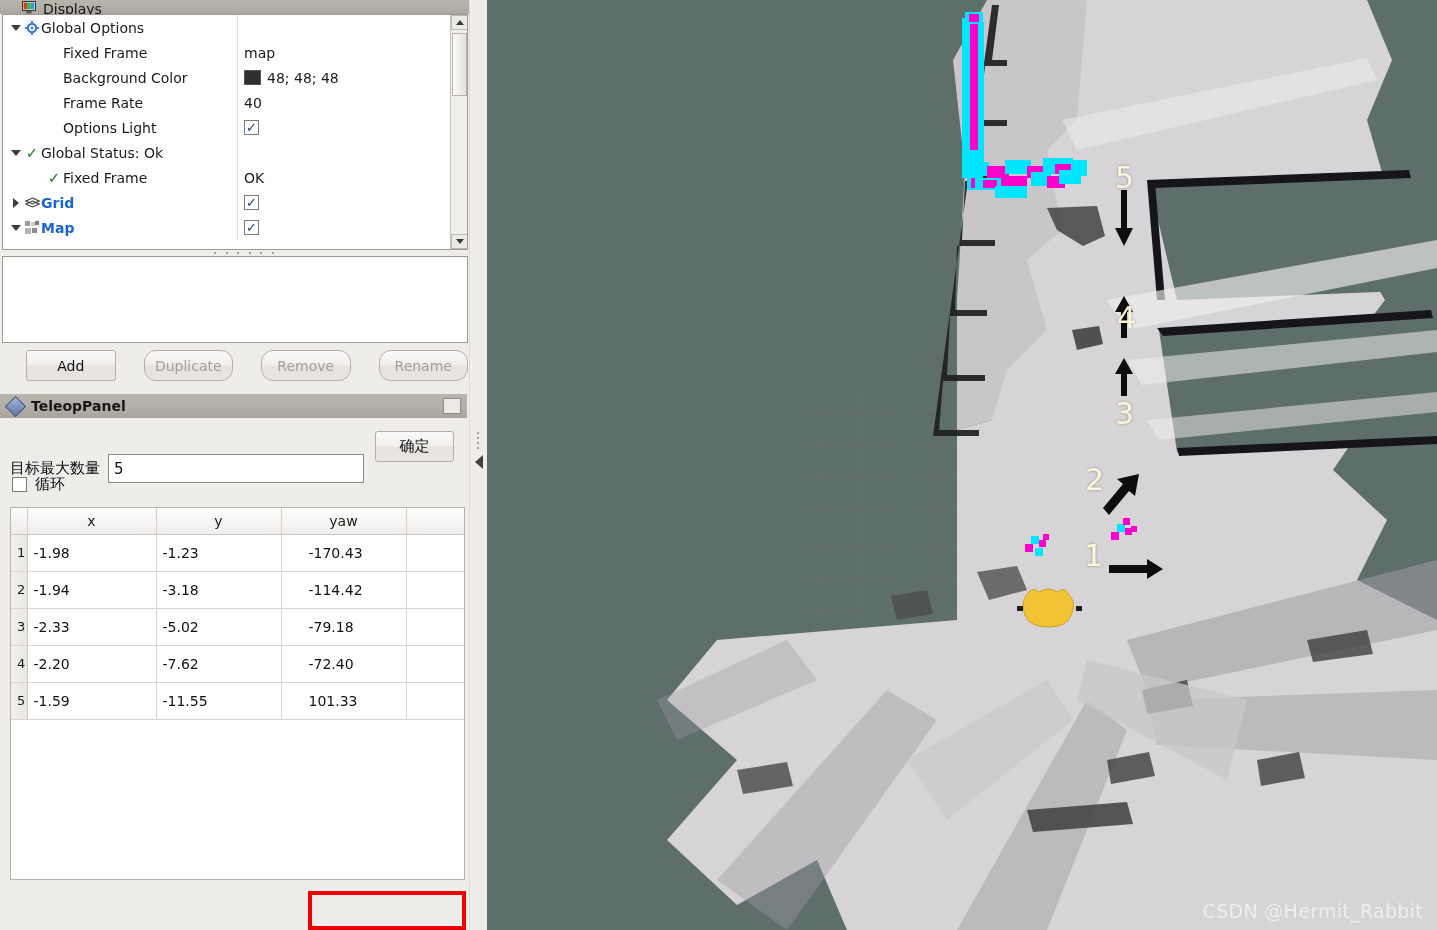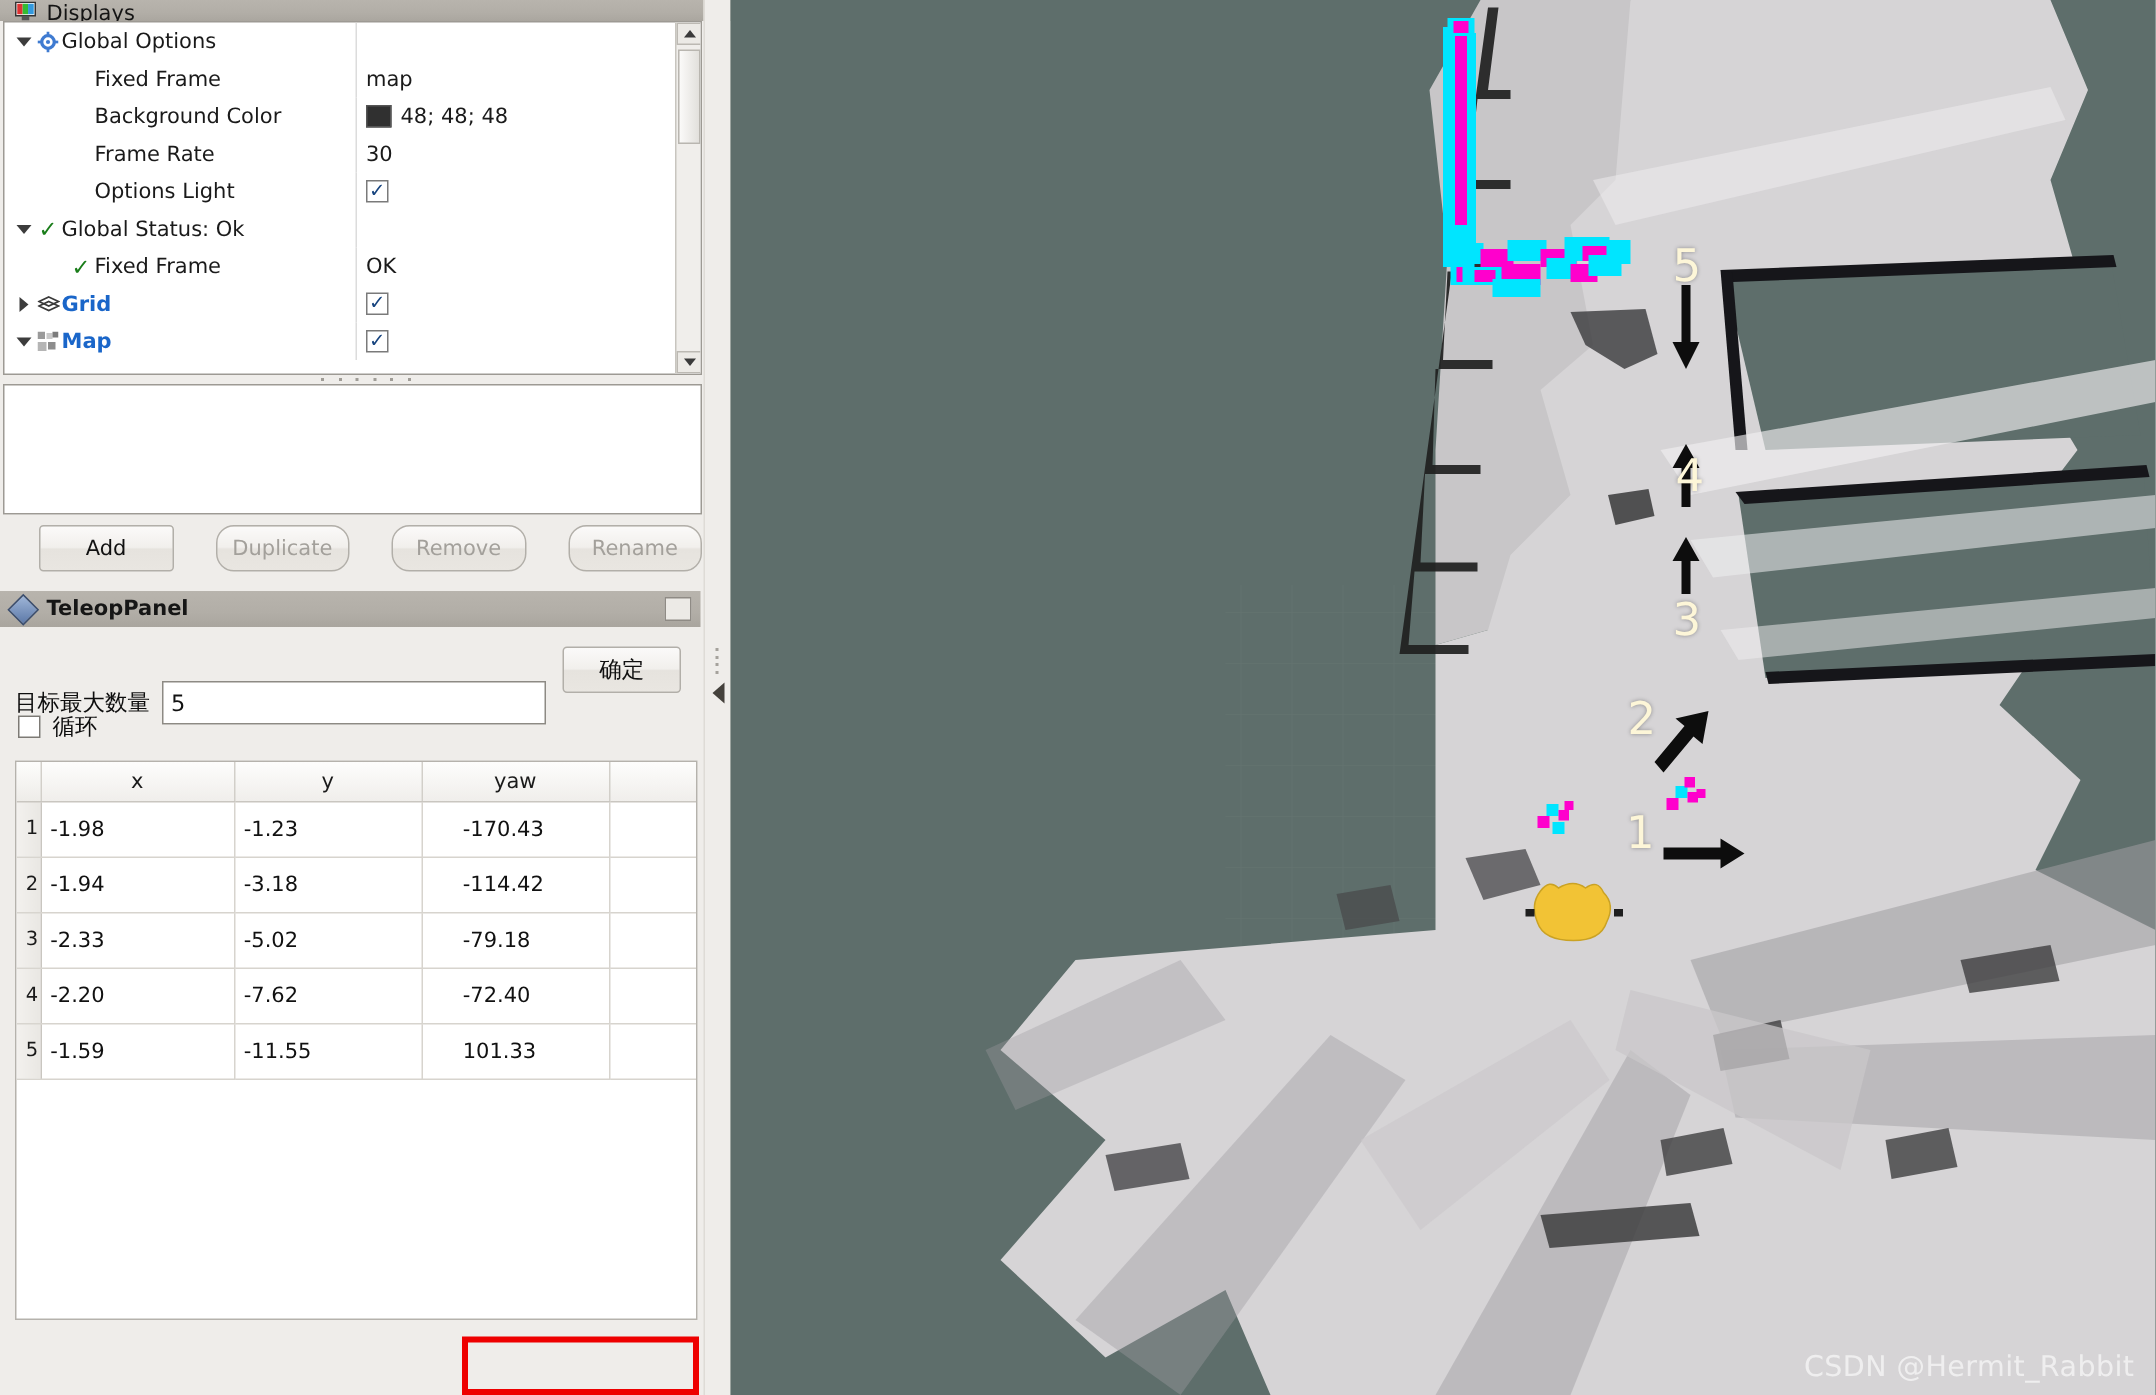--- a/index.html
+++ b/index.html
@@ -14,21 +14,21 @@
   
   #left-dock {
     position:absolute; left:0; top:0; width:487px; height:930px;
     background:#efedea; overflow:hidden;
   }
 
   
   .dock-title {
     position:absolute; left:0; top:0; width:567px; height:14px;
     background:linear-gradient(to bottom,#b8b4ad 0%,#b2aea7 60%,#aaa69f 100%);
-    display:flex; align-items:flex-end; padding-left:10px; overflow:hidden;
+    display:flex; align-items:flex-end; padding-left:22px; overflow:hidden;
   }
   .dock-title .t-ico { width:16px; height:13px; margin-right:5px; position:relative; }
   .dock-title .t-label {
     font-size:14px; color:#141414; line-height:13px;
     position:relative; top:2px;
   }
   .dock-title .t-float {
     position:absolute; right:5px; bottom:1px; width:26px; height:15px;
     background:#e9e7e3; border:1px solid #9a968f;
   }
@@ -274,21 +274,21 @@
           <span style="width: 22px; flex: 0 0 22px;"></span>
           <span class="ticon"></span>
           <span class="tname">Background Color</span>
           <span class="tval"><span class="swatch"></span>48; 48; 48</span>
         </div>
         <div class="trow">
           <span class="twist"></span>
           <span style="width: 22px; flex: 0 0 22px;"></span>
           <span class="ticon"></span>
           <span class="tname">Frame Rate</span>
-          <span class="tval">30</span>
+          <span class="tval">40</span>
         </div>
         <div class="trow">
           <span class="twist"></span>
           <span style="width: 22px; flex: 0 0 22px;"></span>
           <span class="ticon"></span>
           <span class="tname">Options Light</span>
           <span class="tval">
             <span class="chk">✓</span>
           </span>
         </div>

